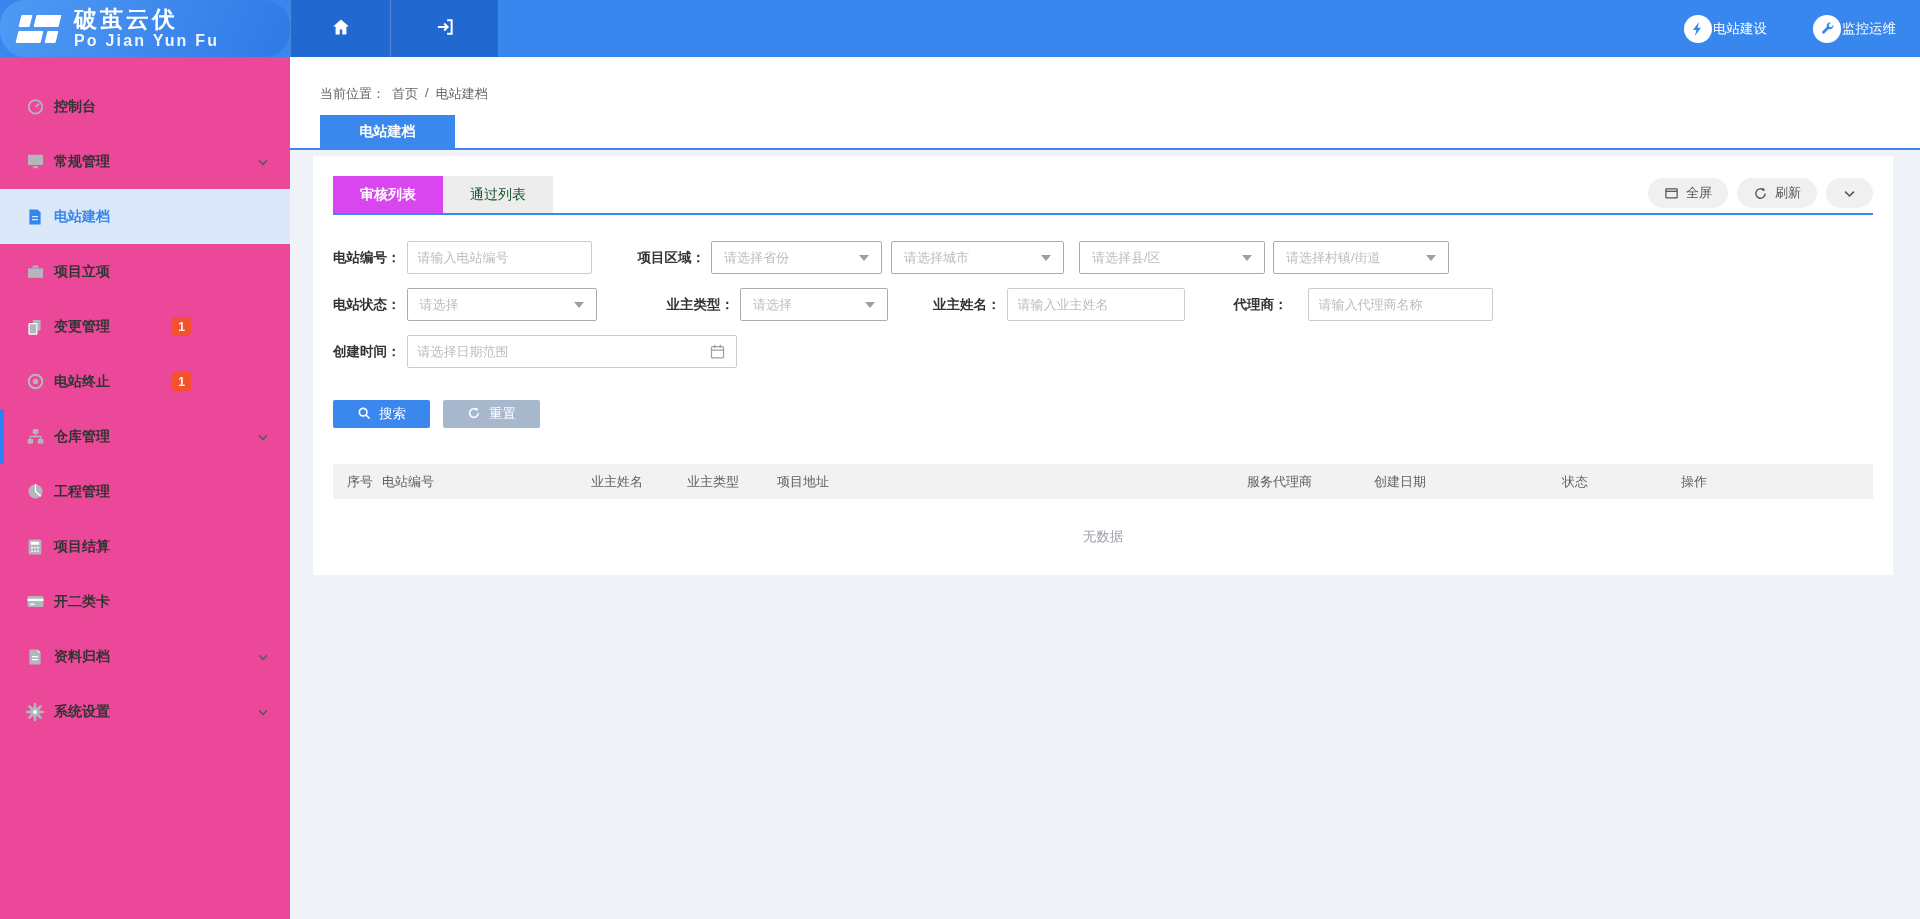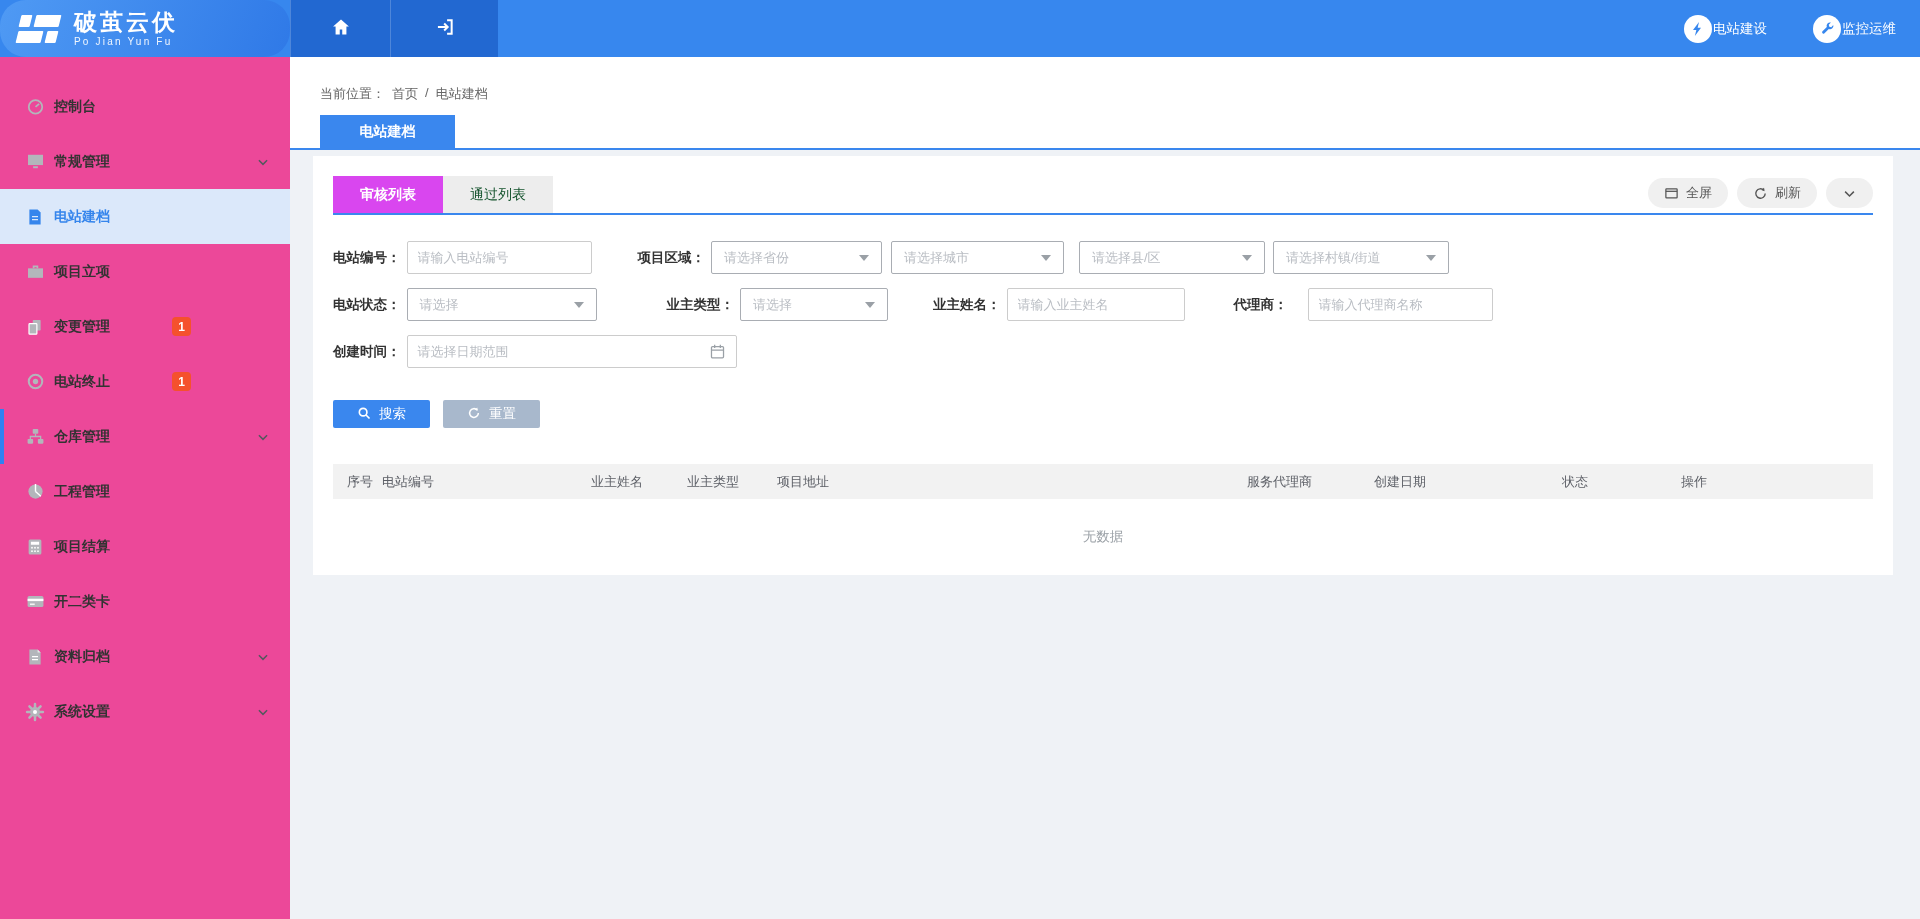--- a/index.html
+++ b/index.html
@@ -11,21 +11,21 @@
   .logo-area { width:290px; flex:0 0 290px; background:linear-gradient(115deg,#4f9af4,#2f79e7);
     display:flex; align-items:center; padding-left:16px;border-radius:26px; }
   .logo-mark { position:relative; width:48px; height:32px; margin-right:10px; }
   .logo-mark i { position:absolute; background:#fff; border-radius:1px; transform:skewX(-14deg); }
   .logo-mark .b1 { left:4px;  top:2px;  width:11px; height:12px; }
   .logo-mark .b2 { left:19px; top:2px;  width:25px; height:12px; }
   .logo-mark .b3 { left:1px;  top:18px; width:25px; height:12px; }
   .logo-mark .b4 { left:30px; top:18px; width:11px; height:12px; }
   .logo-text { color:#fff; line-height:1.1; }
   .logo-text .lt { font-size:23px; font-weight:700; letter-spacing:3px; }
-  .logo-text .ls { font-size:10px; letter-spacing:2.2px; opacity:.92; margin-top:0; }
+  .logo-text .ls { font-size:16px; letter-spacing:2.2px; opacity:.92; margin-top:0;font-weight:bold; }
 
   .tb-dark { display:flex; background:#2268d1; }
   .tb-sec { display:flex; align-items:center; justify-content:center; cursor:pointer; }
   .tb-user { width:165px; justify-content:flex-start; padding-left:22px; }
   .tb-home { width:100px; border-left:1px solid rgba(255,255,255,.2); }
   .tb-logout { width:108px; border-left:1px solid rgba(255,255,255,.2); }
   .avatar { width:36px; height:36px; border-radius:50%; background:#fff; display:flex;
     align-items:center; justify-content:center; flex:0 0 36px; }
   .company { color:#fff; font-size:14px; margin-left:12px; white-space:nowrap; }
 

